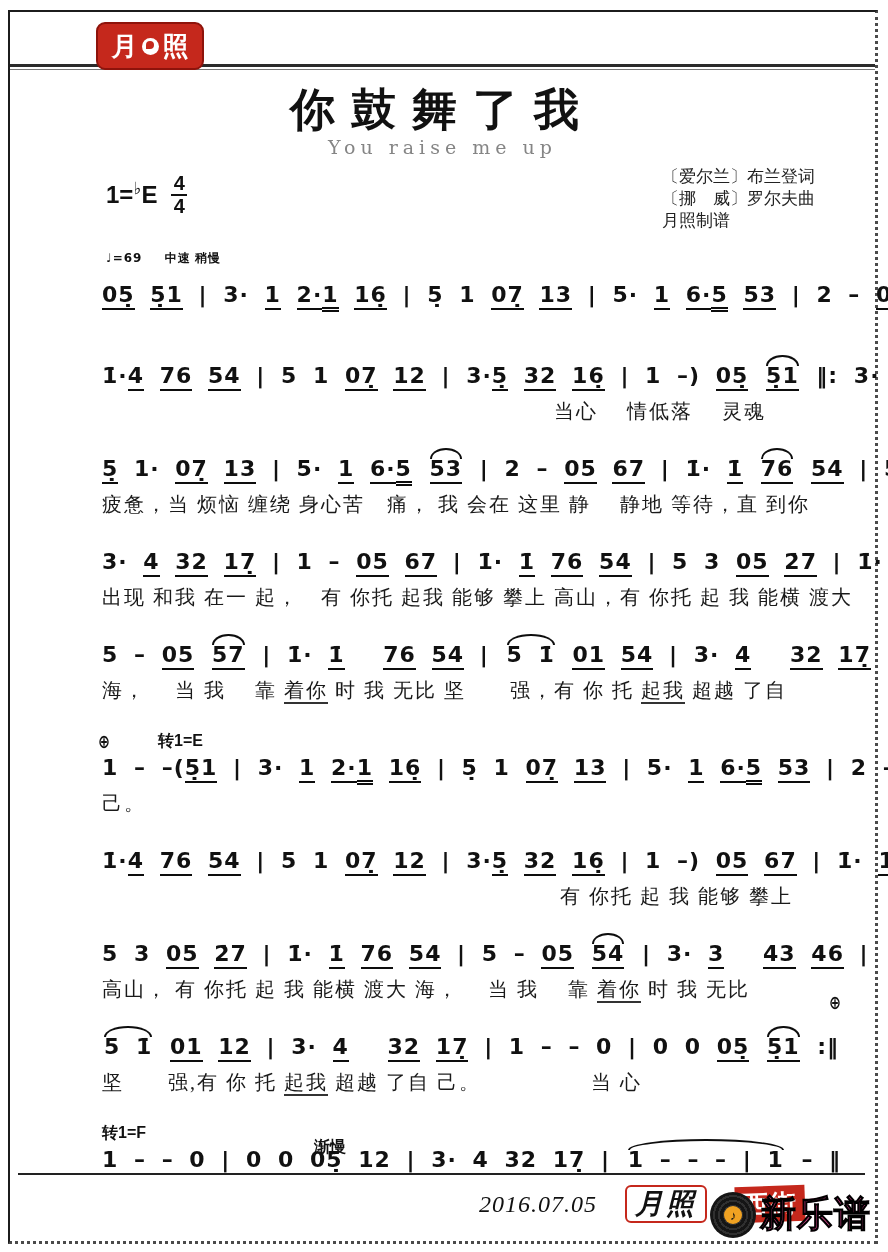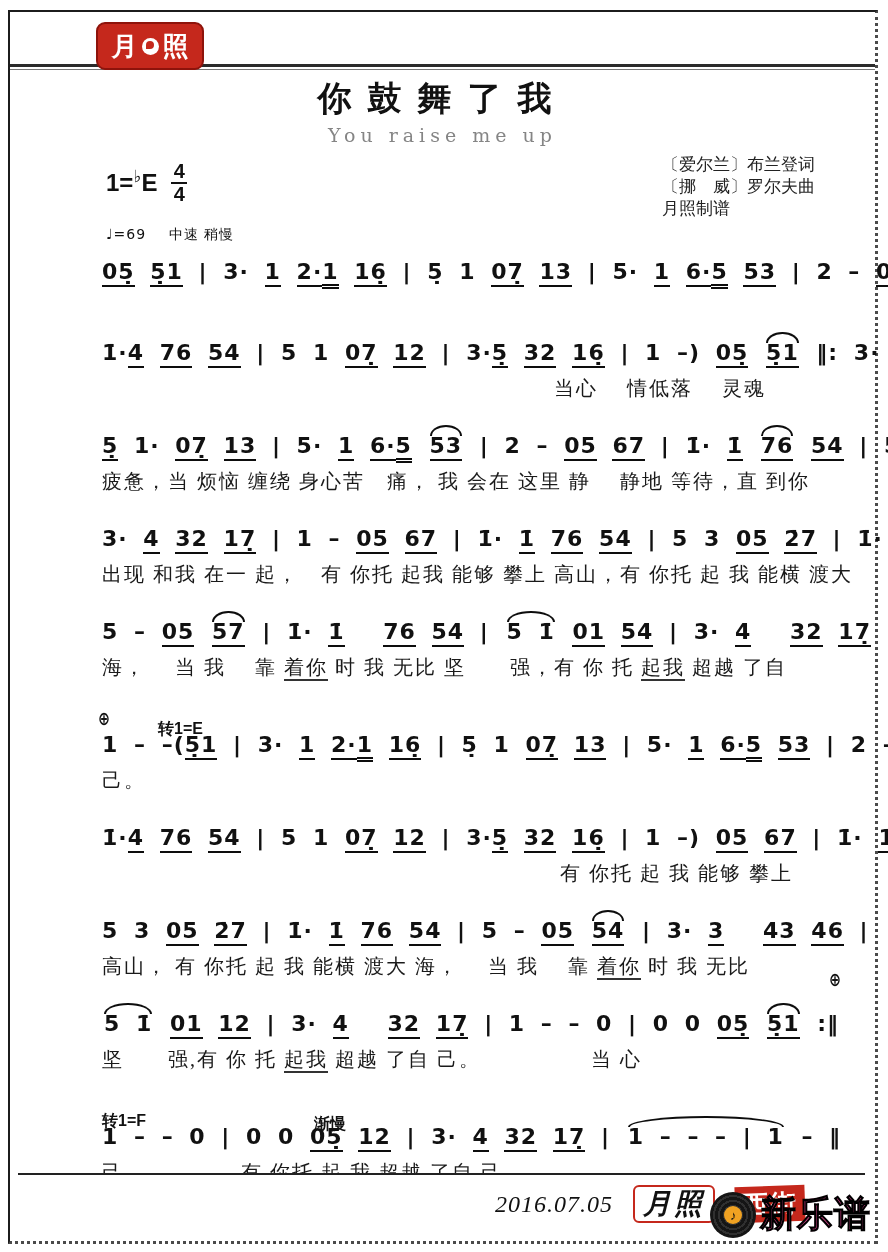--- a/index.html
+++ b/index.html
@@ -7,52 +7,52 @@
   .frame{position:absolute;left:8px;top:10px;right:10px;bottom:8px;
          border-top:2px solid #1c1c1c;border-left:2px solid #1c1c1c;
          border-right:3px dotted #4a4a4a;border-bottom:3px dotted #4a4a4a;}
   
   .seal-top{position:absolute;left:86px;top:10px;width:104px;height:44px;background:#c5281c;
             border:2px solid #8e130b;border-radius:9px;display:flex;align-items:center;justify-content:center;
             gap:4px;color:#fff;font-weight:bold;font-size:26px;z-index:3;}
   .seal-top .circ{width:17px;height:17px;background:#fff;border-radius:50%;position:relative;display:inline-block;}
   .seal-top .circ::after{content:"";position:absolute;left:4px;top:3px;width:8px;height:8px;background:#c5281c;border-radius:50% 50% 50% 0;}
   .toprule{margin-top:52px;height:2px;border-top:3px solid #2b2b2b;border-bottom:1px solid #777;}
-  .title{text-align:center;font-size:34px;font-weight:bold;letter-spacing:16px;margin-top:8px;line-height:40px;font-family:"DejaVu Sans",sans-serif;}
+  .title{text-align:center;font-size:45px;font-weight:bold;letter-spacing:16px;margin-top:20px;line-height:40px;font-family:"DejaVu Sans",sans-serif;}
   .subtitle{text-align:center;color:#858585;font-size:19px;letter-spacing:5px;line-height:26px;margin-top:4px;font-family:"DejaVu Serif",serif;}
   .meta{position:relative;height:70px;margin:6px 56px 0 96px;}
   .keysig{position:absolute;left:0;top:8px;font-size:24px;font-weight:bold;display:flex;align-items:center;}
   .keysig .flat{font-size:17px;vertical-align:super;position:relative;top:-7px;}
   .meter{display:inline-flex;flex-direction:column;align-items:center;margin-left:14px;font-size:20px;line-height:19px;font-weight:bold;}
   .meter .fbar{width:16px;border-top:2px solid #111;margin:1px 0;}
   .credits{position:absolute;right:4px;top:0;text-align:left;font-family:"Liberation Serif","DejaVu Serif",serif;font-size:17px;line-height:22px;color:#222;}
-  .tempo{margin:2px 0 0 96px;font-size:14px;font-weight:normal;letter-spacing:1px;}
+  .tempo{margin:14px 0 0 96px;font-size:12px;font-weight:bold;letter-spacing:1px;}
   .tempo .q{font-family:"DejaVu Sans",sans-serif;}
   
   .score{margin:10px 58px 0 92px;}
   .system{margin-bottom:27px;position:relative;}
   .sys1{margin-bottom:45px;}
   .ann{height:20px;font-size:16px;font-weight:bold;position:relative;}
   .ann .coda{position:absolute;left:-6px;top:0;font-size:19px;transform:scaleX(.75);}
-  .ann .keych{position:absolute;top:12px;}
+  .ann .keych{position:absolute;top:1px;}
   .ann .tmark{position:absolute;left:212px;top:15px;}
   .notes{font-family:"DejaVu Sans",sans-serif;font-size:22px;font-weight:bold;line-height:36px;
          word-spacing:7px;letter-spacing:1px;white-space:nowrap;}
   .u1{border-bottom:2px solid #0d0d0d;padding-bottom:1px;}
   .u2{border-bottom:5px double #0d0d0d;}
   .arc{position:relative;padding:0 2px;}
   .arc::before{content:"";position:absolute;left:2px;right:2px;top:-8px;height:9px;
                border:2px solid #0d0d0d;border-bottom:none;border-radius:50% 50% 0 0 / 100% 100% 0 0;}
   .lyrics{font-family:"Liberation Serif","DejaVu Serif",serif;font-size:20px;line-height:26px;margin-top:4px;
           letter-spacing:2px;color:#1a1a1a;white-space:nowrap;}
   .lyrics .u1{border-bottom:2px solid #333;}
   .coda-right{position:absolute;right:-26px;bottom:-12px;font-size:19px;font-weight:bold;transform:scaleX(.75);}
   
   .footer{position:absolute;left:8px;right:10px;bottom:8px;height:58px;border-top:2px solid #222;background:#fff;
-          display:flex;align-items:center;justify-content:flex-end;padding-right:60px;gap:20px;}
+          display:flex;align-items:center;justify-content:flex-end;padding-right:60px;gap:28px;}
   .date{font-family:"Liberation Serif","DejaVu Serif",serif;font-style:italic;font-size:24px;letter-spacing:1px;}
   .seal-script{border:2px solid #c5281c;border-radius:6px;background:#fff;color:#111;
                font-family:"DejaVu Serif",serif;font-style:italic;font-weight:bold;font-size:28px;
                padding:1px 8px;letter-spacing:3px;line-height:32px;}
   .seal-red{background:#c5281c;color:#fff;font-weight:bold;font-size:26px;padding:3px 7px;line-height:30px;
             letter-spacing:2px;transform:rotate(-2deg);font-family:"DejaVu Serif",serif;}
   .logo{position:absolute;right:-6px;bottom:-6px;display:flex;align-items:center;gap:4px;background:transparent;}
   .record{width:46px;height:46px;border-radius:50%;position:relative;
           background:repeating-radial-gradient(circle at 50% 50%, #151515 0 3px, #303030 3px 5px);}
   .record::before{content:"";position:absolute;left:14px;top:14px;width:18px;height:18px;border-radius:50%;background:#f0a222;}

